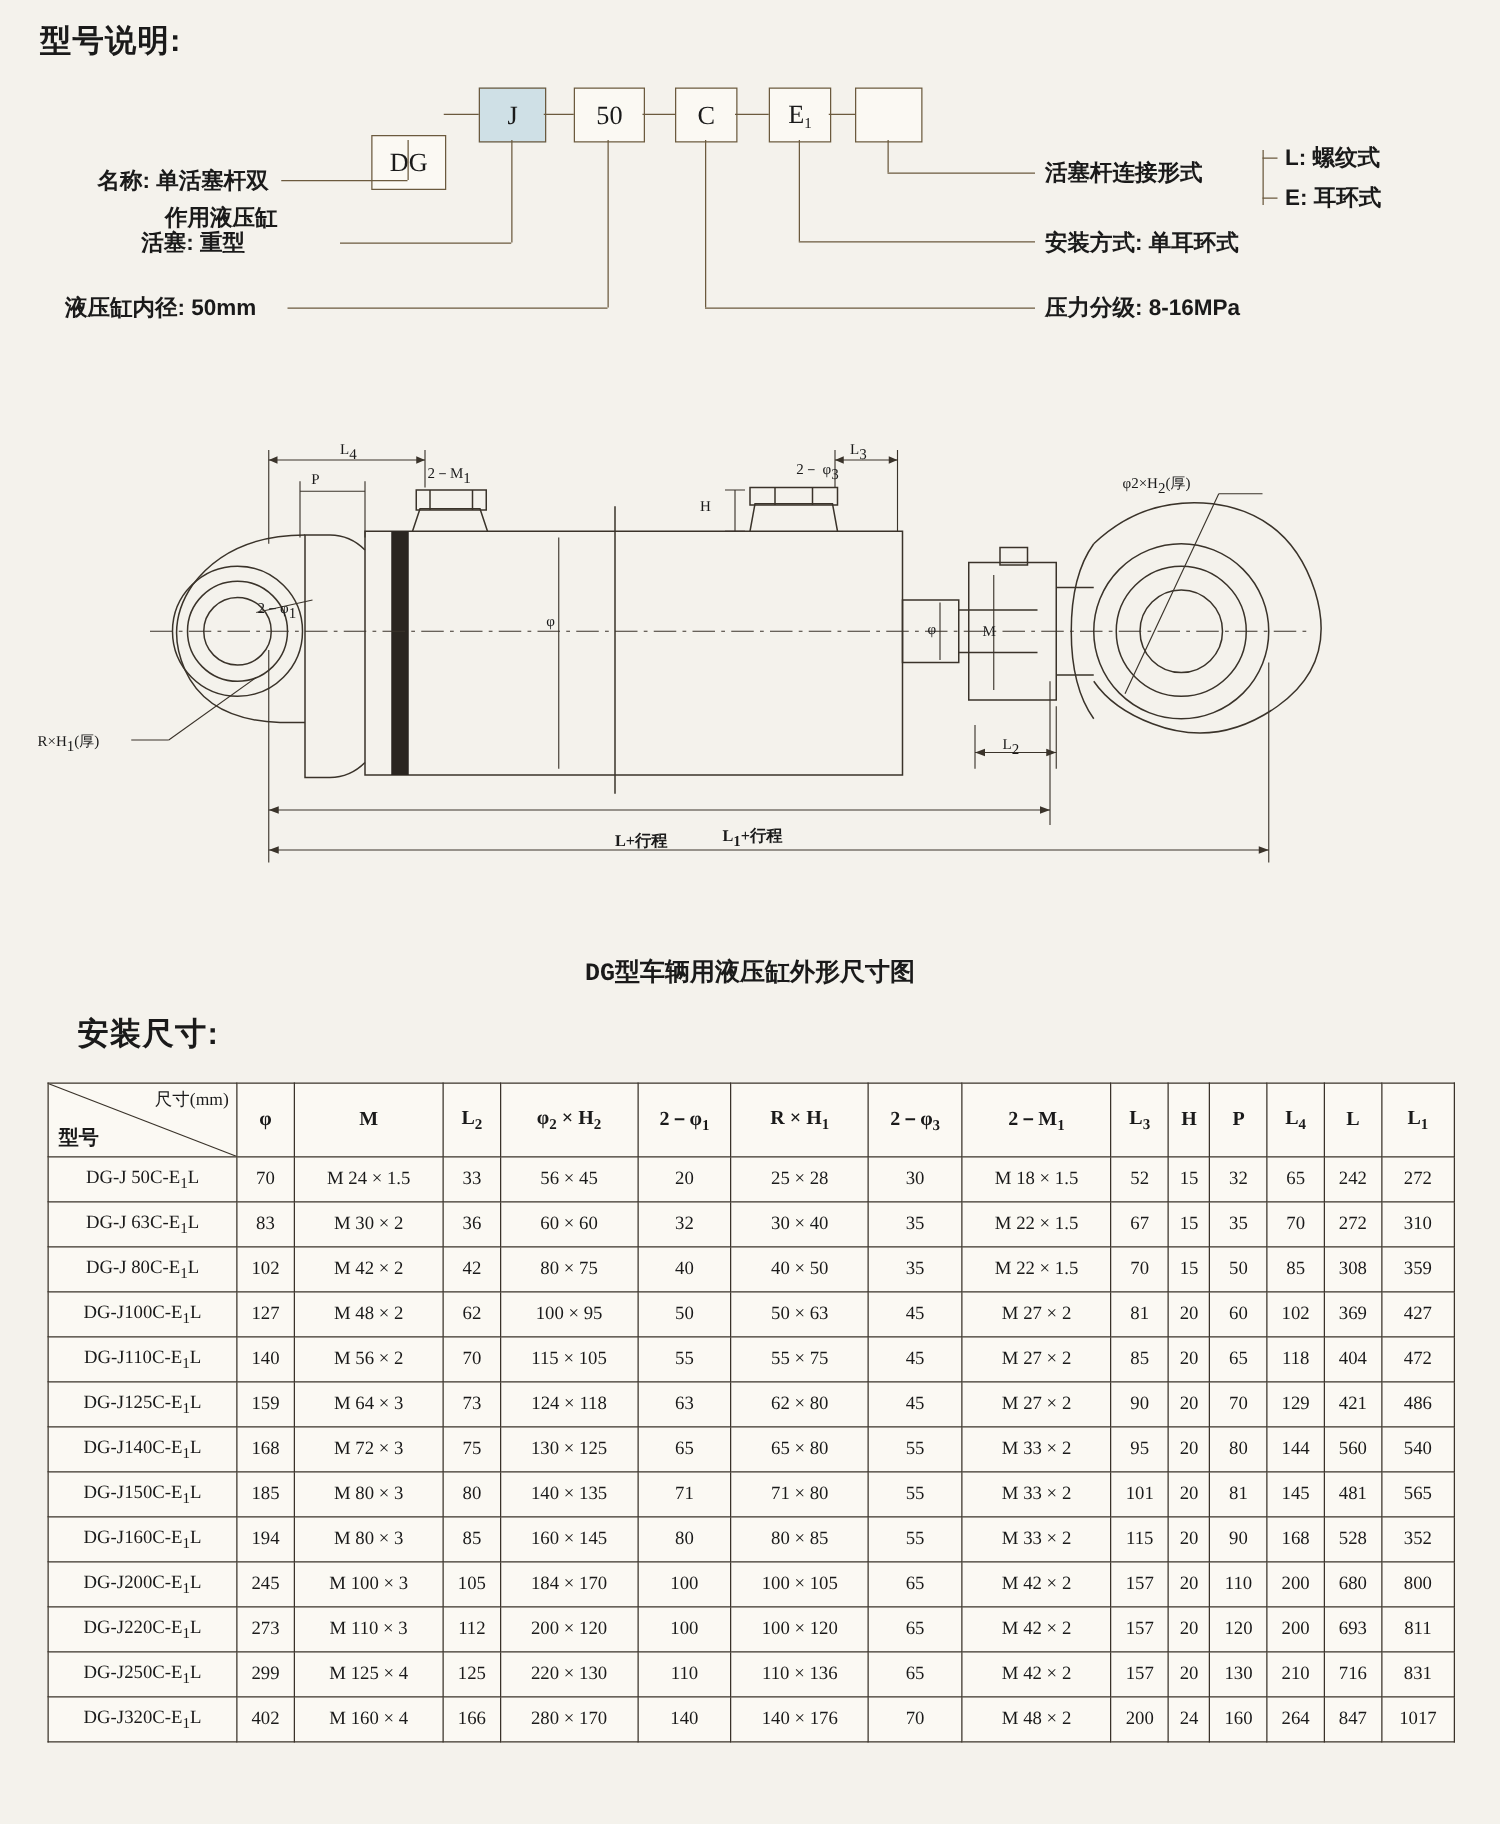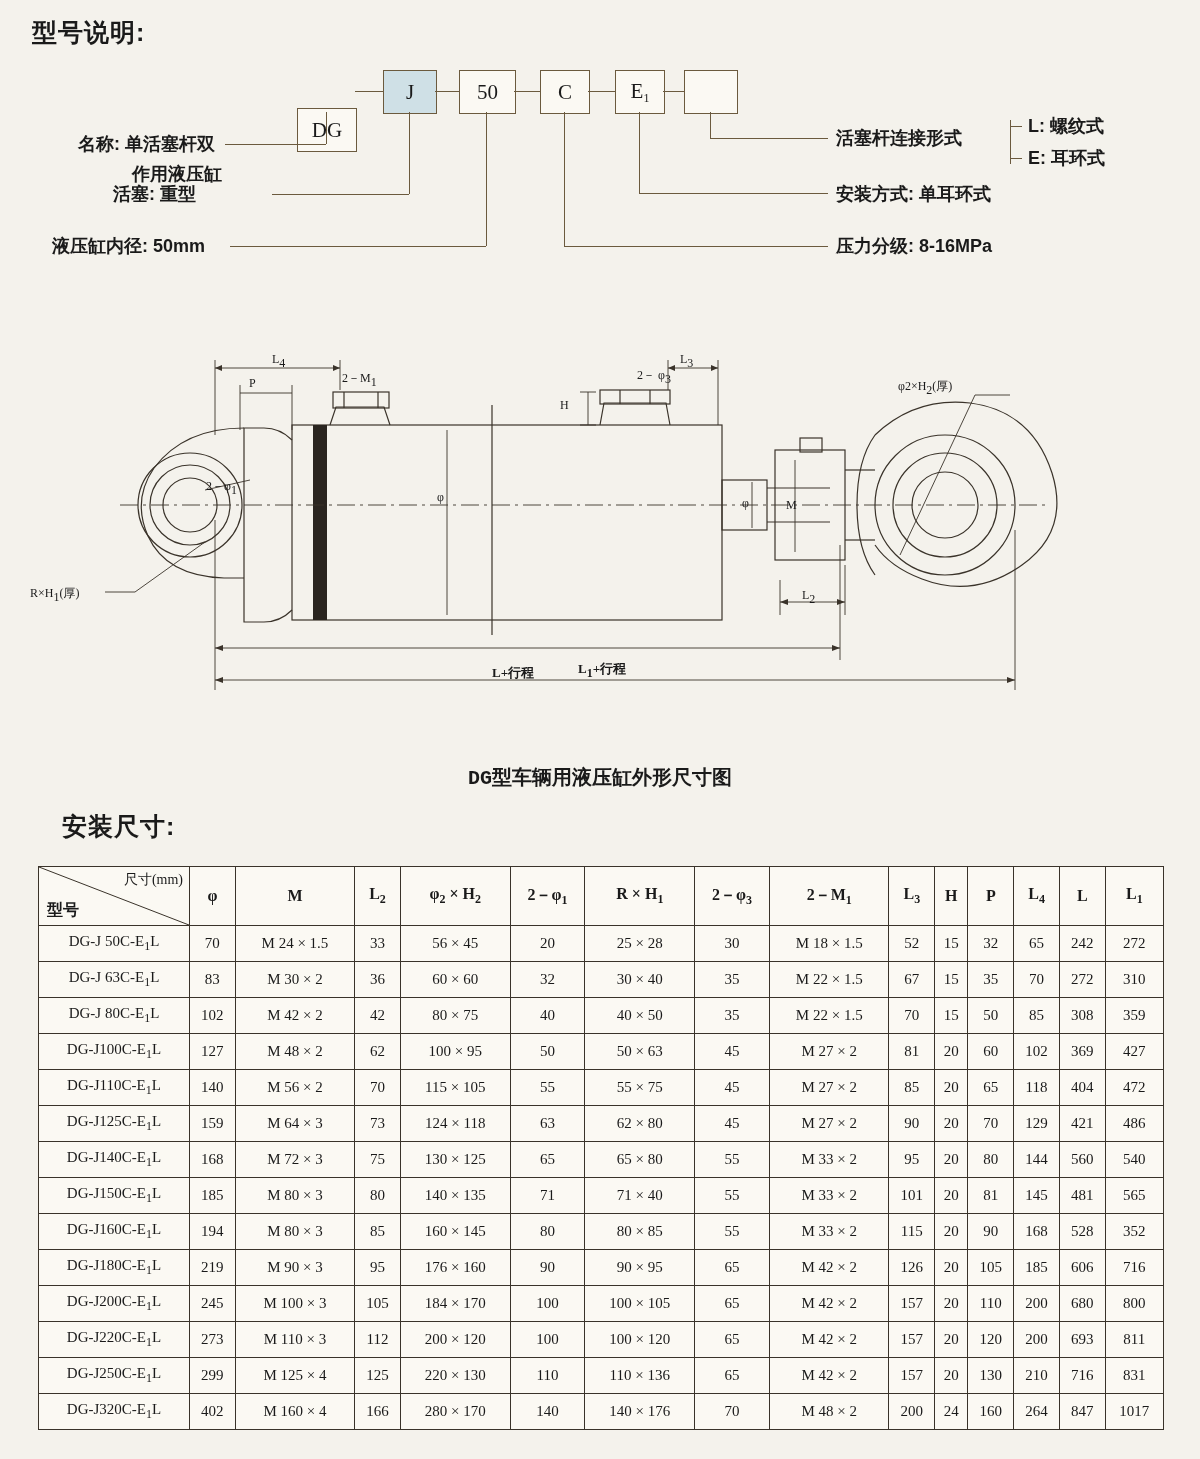--- a/index.html
+++ b/index.html
@@ -401,21 +401,21 @@
           <td>560</td>
           <td>540</td>
         </tr>
         <tr>
           <td class="model">DG-J150C-E<span class="sub">1</span>L</td>
           <td>185</td>
           <td>M 80 × 3</td>
           <td>80</td>
           <td>140 × 135</td>
           <td>71</td>
-          <td>71 × 40</td>
+          <td>71 × 80</td>
           <td>55</td>
           <td>M 33 × 2</td>
           <td>101</td>
           <td>20</td>
           <td>81</td>
           <td>145</td>
           <td>481</td>
           <td>565</td>
         </tr>
         <tr>
@@ -427,37 +427,20 @@
           <td>80</td>
           <td>80 × 85</td>
           <td>55</td>
           <td>M 33 × 2</td>
           <td>115</td>
           <td>20</td>
           <td>90</td>
           <td>168</td>
           <td>528</td>
           <td>352</td>
-        </tr>
-        <tr>
-          <td class="model">DG-J180C-E<span class="sub">1</span>L</td>
-          <td>219</td>
-          <td>M 90 × 3</td>
-          <td>95</td>
-          <td>176 × 160</td>
-          <td>90</td>
-          <td>90 × 95</td>
-          <td>65</td>
-          <td>M 42 × 2</td>
-          <td>126</td>
-          <td>20</td>
-          <td>105</td>
-          <td>185</td>
-          <td>606</td>
-          <td>716</td>
         </tr>
         <tr>
           <td class="model">DG-J200C-E<span class="sub">1</span>L</td>
           <td>245</td>
           <td>M 100 × 3</td>
           <td>105</td>
           <td>184 × 170</td>
           <td>100</td>
           <td>100 × 105</td>
           <td>65</td>

